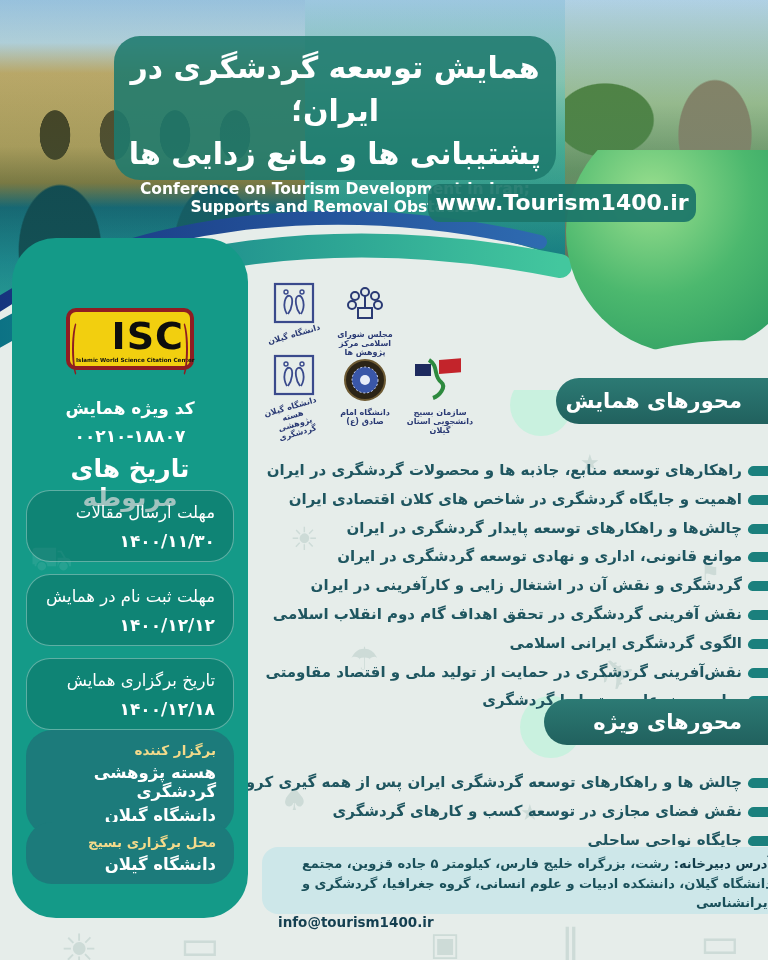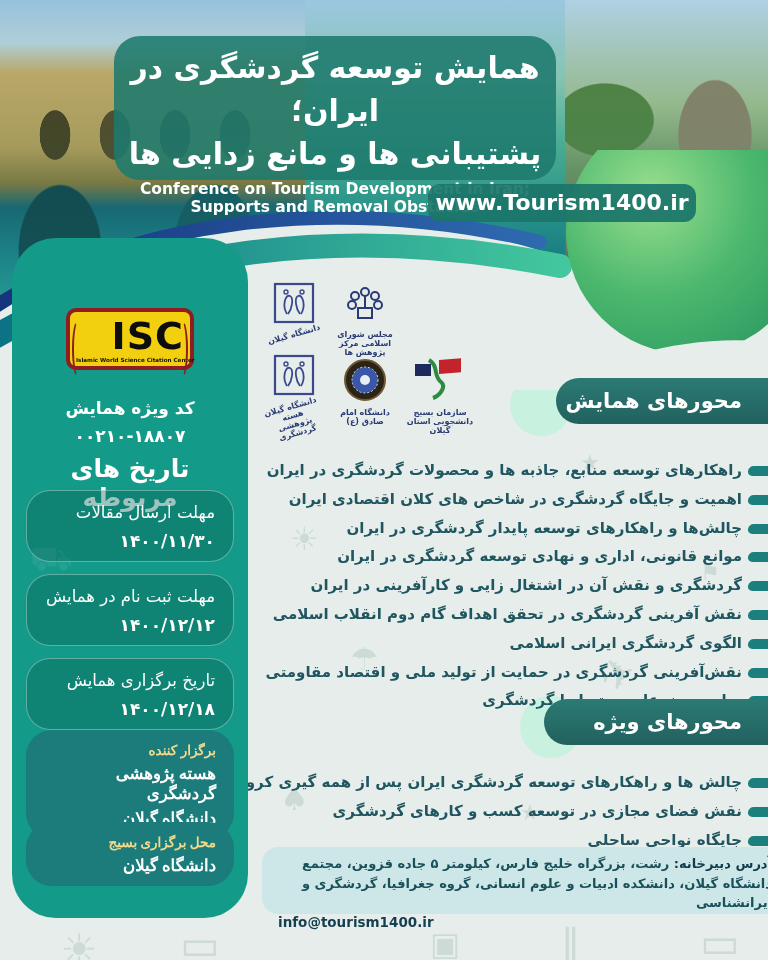--- a/index.html
+++ b/index.html
@@ -54,21 +54,21 @@
   .isc-arc.r{right:2px;border-left-color:transparent;border-top-color:transparent;border-bottom-color:transparent;}
   .sb-line{position:absolute;left:10px;right:10px;text-align:center;direction:rtl;}
   .code-lbl{top:160px;font-size:17px;font-weight:bold;}
   .code-val{top:188px;font-size:17px;font-weight:bold;letter-spacing:1px;}
   .dates-title{top:216px;font-size:25px;font-weight:bold;}
   .pill{position:absolute;left:14px;right:14px;background:rgba(8,96,87,.38);
     border:1.5px solid rgba(225,248,243,.38);border-radius:24px;
     padding:12px 18px 10px;direction:rtl;text-align:right;}
   .pill .lbl{font-size:16.5px;font-weight:normal;}
   .pill .val{font-size:17px;font-weight:bold;margin-top:9px;letter-spacing:.5px;}
-  .pill.dark{background:#1c7b7b;border:none;border-radius:26px;font-family:Liberation Serif, serif;}
+  .pill.dark{background:#1c7b7b;border:none;border-radius:26px;}
   .pill .tag{color:#f3da8b;font-size:13.5px;font-weight:bold;}
   .pill .ln{font-size:16.5px;font-weight:bold;margin-top:5px;}
   
   .logos{position:absolute;left:260px;top:278px;width:300px;height:168px;z-index:3;}
   .lg{position:absolute;text-align:center;}
   .lg-cap{font-size:8px;color:#2a3a74;font-weight:bold;direction:rtl;line-height:9px;margin-top:2px;}
   .lg-cap.tilt{transform:rotate(-16deg);}
   
   .sec-pill{position:absolute;right:0;height:46px;z-index:3;
     background:linear-gradient(180deg,#2c7a74,#21615e);border-radius:26px 0 0 26px;

